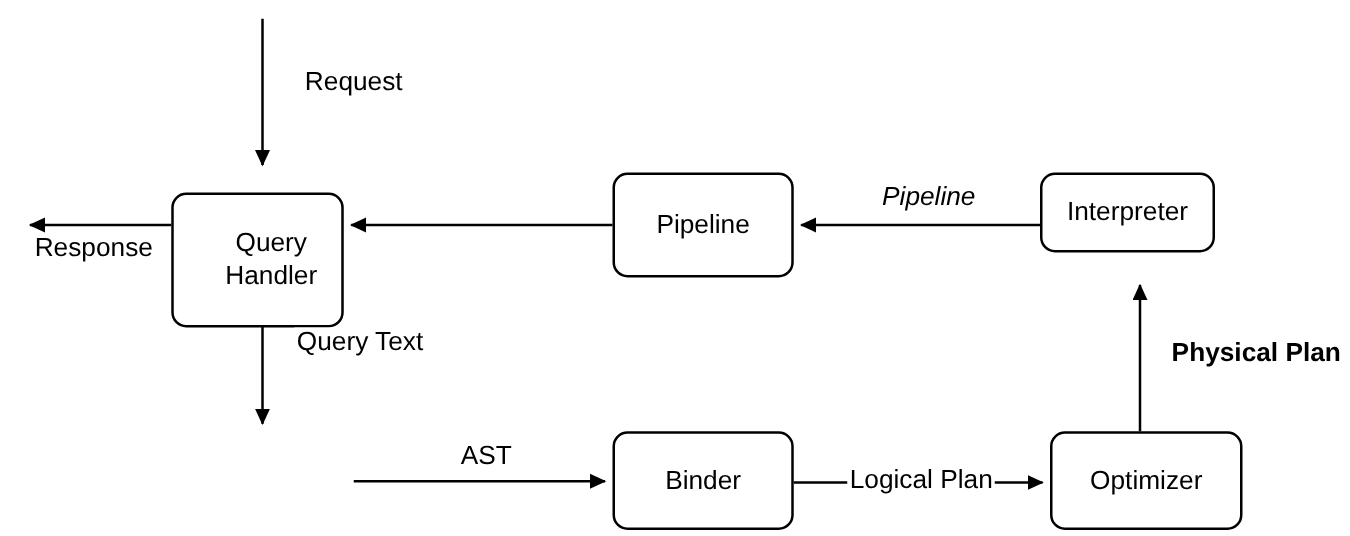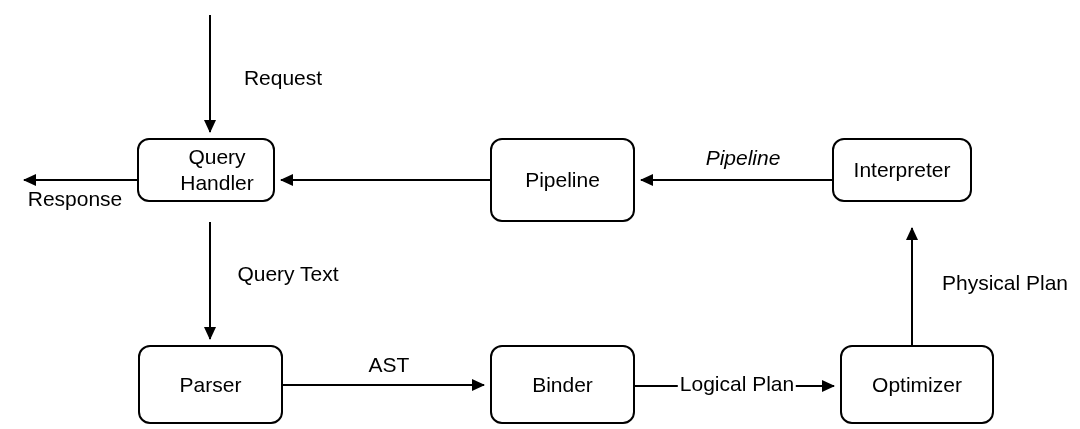--- a/index.html
+++ b/index.html
@@ -29,44 +29,44 @@
     text-align: center;
     box-sizing: border-box;
     background: #ffffff;
     border: 2px solid #000000;
     border-radius: 12px;
     color: #000000;
     font-size: 21px;
     line-height: 1.22;
   }
   .node .node-label { display: block; }
-  .node-query-handler { left: 137px; top: 138px; width: 138px; height: 64px; padding-left: 22px; }
+  .node-query-handler { left: 137px; top: 154px; width: 138px; height: 108px; padding-left: 22px; }
   .node-query-handler .node-label { max-width: 104px; }
   .node-processor     { left: 490px; top: 138px; width: 145px; height: 84px; }
   .node-interpreter   { left: 832px; top: 138px; width: 140px; height: 64px; }
   .node-parser        { left: 138px; top: 345px; width: 145px; height: 79px; }
   .node-binder        { left: 490px; top: 345px; width: 145px; height: 79px; }
   .node-optimizer     { left: 840px; top: 345px; width: 154px; height: 79px; }
   .edge-label {
     position: absolute;
     transform: translate(-50%, -50%);
     white-space: nowrap;
     color: #000000;
     font-size: 21px;
     background: #ffffff;
     padding: 0 2px;
   }
-  .lbl-request       { left: 283px;  top: 78px;  }
+  .lbl-request       { left: 283px;  top: 66px;  }
   .lbl-response      { left: 75px;   top: 151px; margin-top: 48px; }
   .lbl-data-blocks   { left: 373px;  top: 164px; }
   .lbl-pipeline      { left: 743px;  top: 158px; font-style: italic; }
   .lbl-query-text    { left: 288px;  top: 274px; }
   .lbl-ast           { left: 389px;  top: 365px; }
   .lbl-logical-plan  { left: 737px;  top: 384px; }
-  .lbl-physical-plan { left: 1005px; top: 283px; }
+  .lbl-physical-plan { left: 1005px; top: 283px; font-weight: bold; }
 </style>
 </head>
 <body>
 
 <div class="canvas">
 
   <svg class="edges-svg" viewBox="0 0 1080 429" xmlns="http://www.w3.org/2000/svg">
     <defs>
       <marker id="arrowhead" markerWidth="14" markerHeight="14" refX="12" refY="6" orient="auto" markerUnits="userSpaceOnUse">
         <path d="M0,0 L13,6 L0,12 Z" fill="#000000"></path>
@@ -86,23 +86,20 @@
 
   <div class="node node-query-handler">
     <span class="node-label">Query Handler</span>
   </div>
   <div class="node node-processor">
     <span class="node-label">Pipeline</span>
   </div>
   <div class="node node-interpreter">
     <span class="node-label">Interpreter</span>
   </div>
-  <div class="node node-parser">
-    <span class="node-label">Parser</span>
-  </div>
   <div class="node node-binder">
     <span class="node-label">Binder</span>
   </div>
   <div class="node node-optimizer">
     <span class="node-label">Optimizer</span>
   </div>
 
   <div class="edge-label lbl-request">Request</div>
   <div class="edge-label lbl-response">Response</div>
   <div class="edge-label lbl-pipeline">Pipeline</div>

